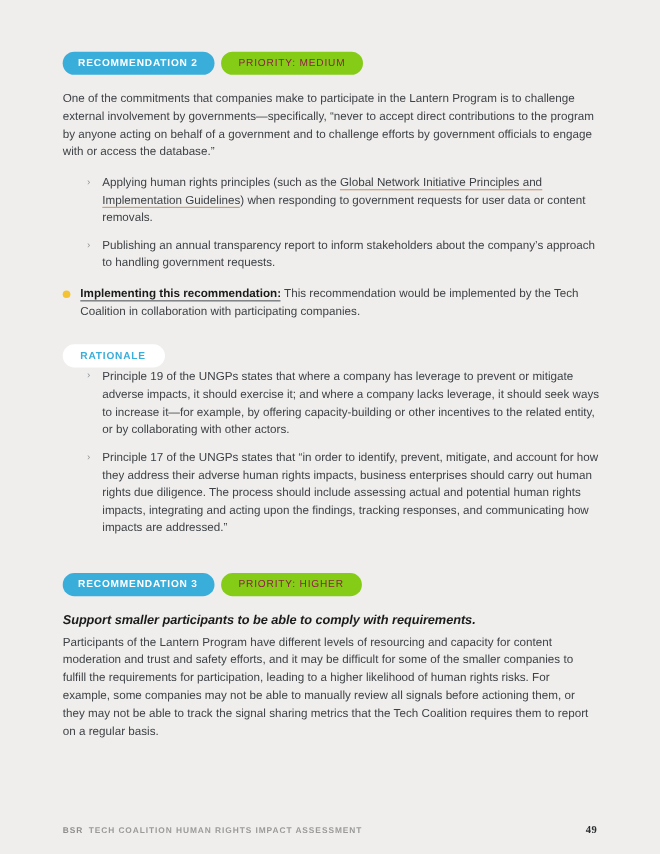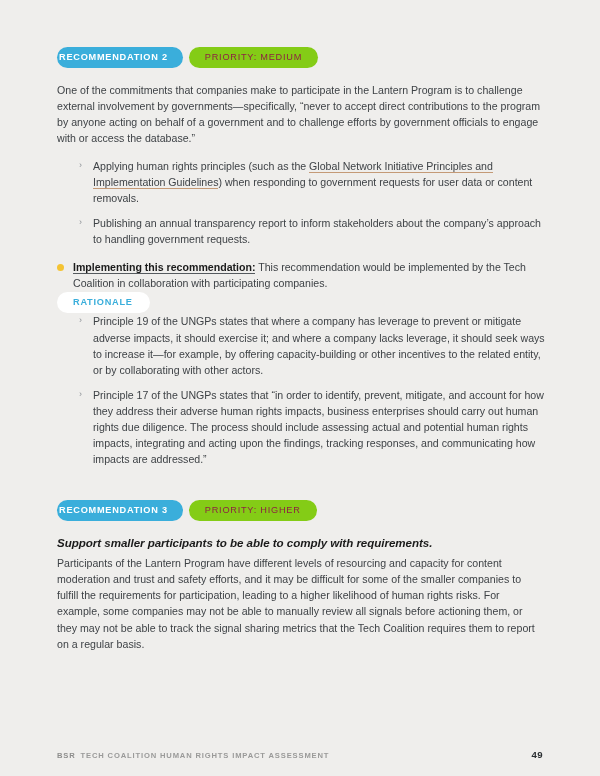--- a/index.html
+++ b/index.html
@@ -27,21 +27,21 @@
     align-items: center;
     gap: 6px;
     margin-bottom: 14px;
   }
   .badge-rec {
     background: #3aaedb;
     color: #ffffff;
     font-size: 9.2px;
     font-weight: bold;
     letter-spacing: 0.75px;
-    padding: 6px 15px 6px 2px;
+    padding: 6px 15px 6px 14px;
     border-radius: 11px;
     white-space: nowrap;
     line-height: 1;
   }
   .badge-priority {
     background: #84cc16;
     color: #8d2242;
     font-size: 9.2px;
     font-weight: normal;
     letter-spacing: 0.75px;
@@ -127,21 +127,21 @@
     width: 7px; height: 7px;
     border-radius: 50%;
     background: #f4c333;
   }
   .impl .impl-label {
     font-weight: bold;
     color: #1b1b1b;
     border-bottom: 1px solid #555a5e;
   }
 
-  .rationale-wrap { }
+  .rationale-wrap { margin-top: 22px; }
   .rationale-list { margin-top: 13px; }
 
   .section-gap { height: 33px; }
 
   
   .footer {
     position: absolute;
     left: 57px; right: 57px;
     bottom: 16px;
     display: flex;
@@ -153,20 +153,21 @@
     letter-spacing: 0.85px;
     color: #9a9a99;
     font-weight: bold;
   }
   .footer-left .bsr { color: #8d8d8c; margin-right: 5px; }
   .footer-page {
     font-size: 9.6px;
     font-weight: bold;
     color: #2a2e31;
     letter-spacing: 0.4px;
+    font-family: Liberation Serif, serif;
   }
 </style>
 </head>
 <body>
 
 <div class="page">
   <div class="content">
 
     <div class="badge-row">
       <span class="badge-rec">RECOMMENDATION 2</span>

